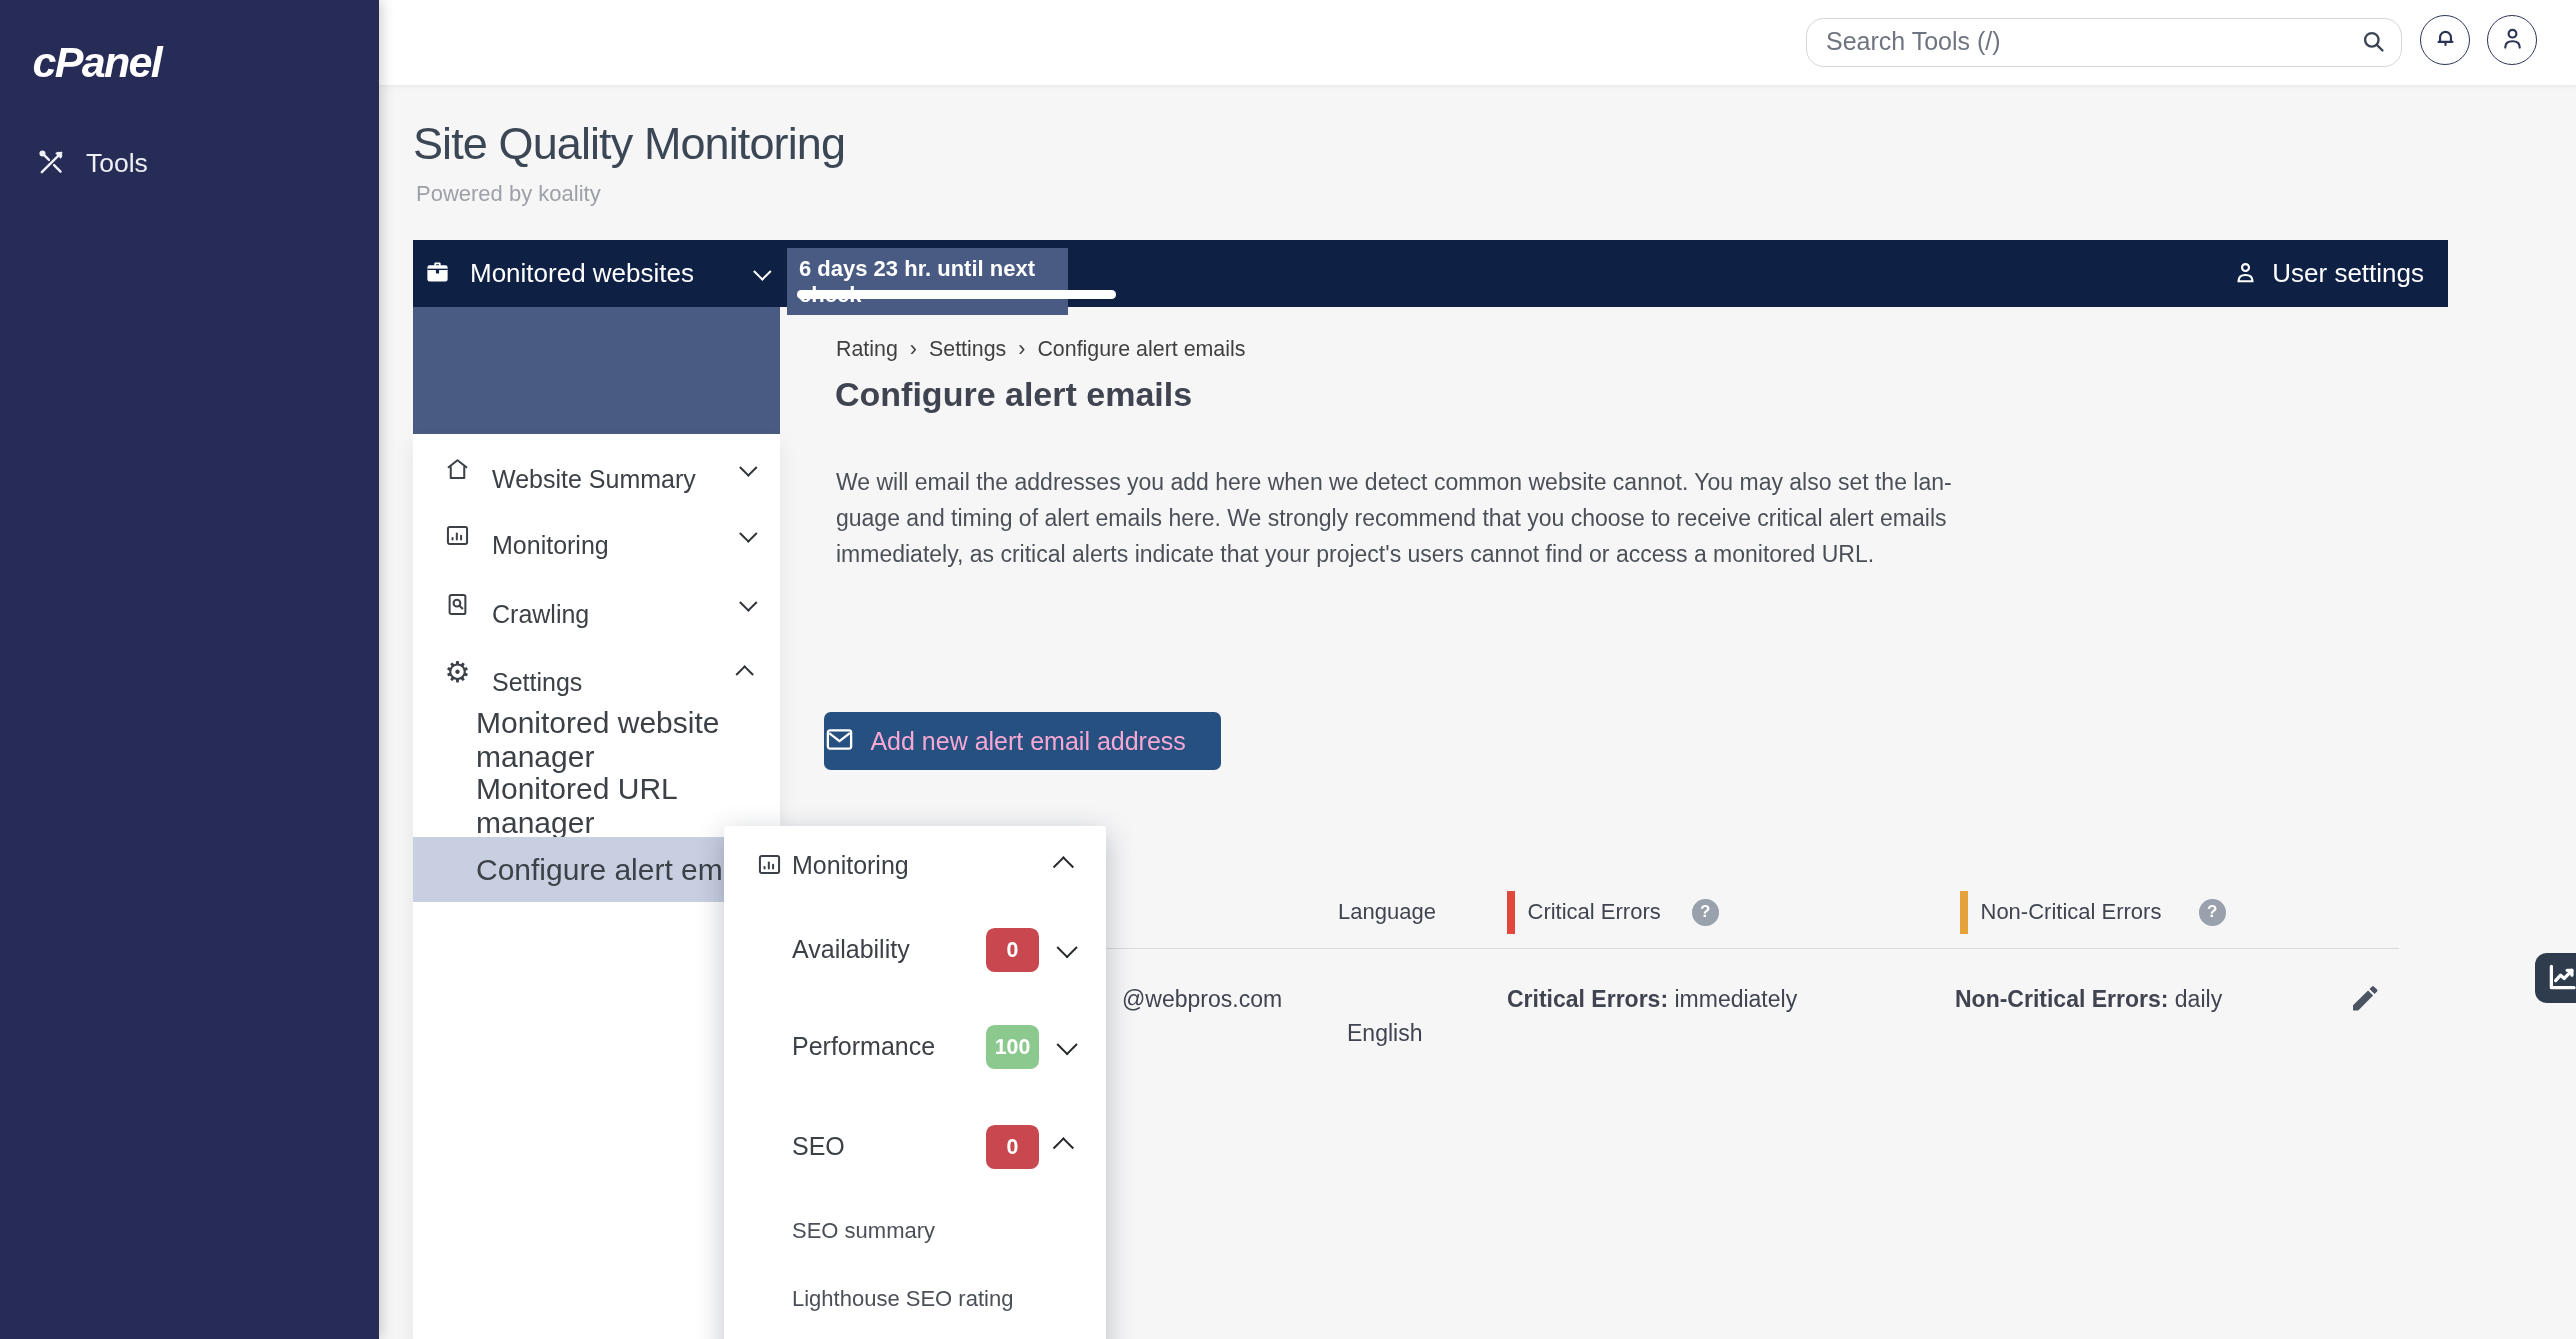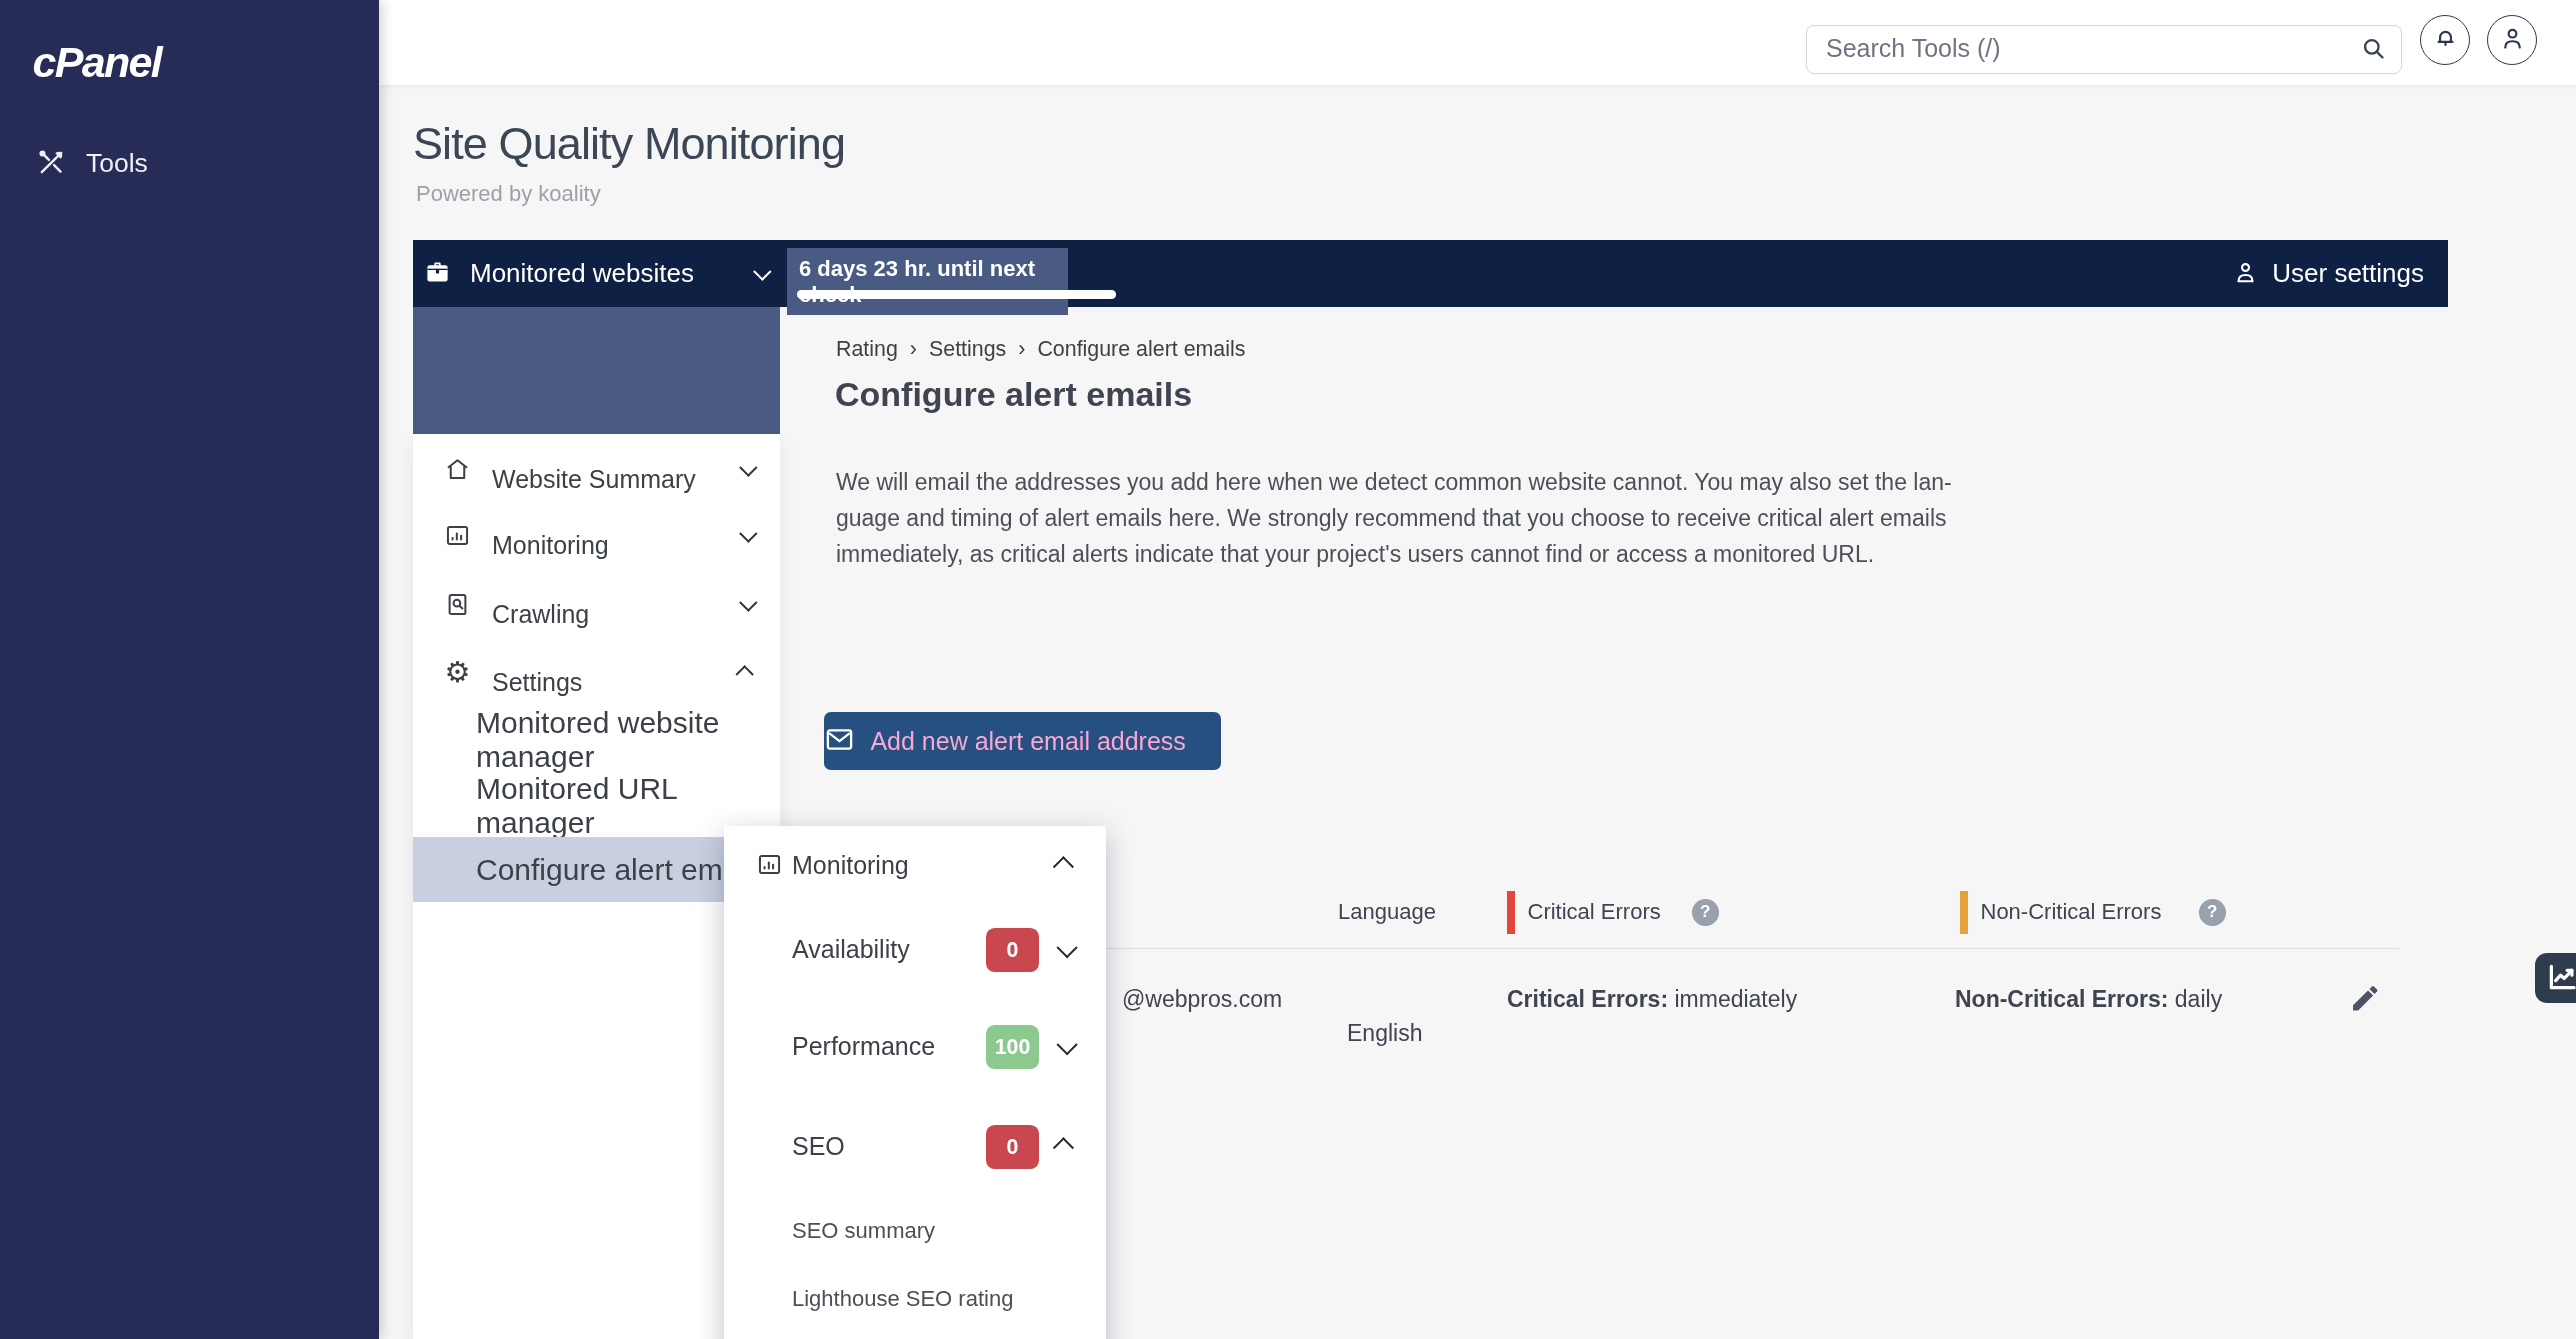--- a/index.html
+++ b/index.html
@@ -18,21 +18,21 @@
     font-style:italic; color:#fff; letter-spacing:-1.7px; }
   .tools-item { position:absolute; left:0; top:137px; width:379px; height:53px; display:flex;
     align-items:center; padding-left:36px; cursor:pointer; color:#eef0f6; }
   .tools-item svg { width:31px; height:31px; }
   .tools-label { margin-left:19px; font-size:26.5px; }
 
   
   .top-header { position:absolute; left:379px; top:0; width:2197px; height:85px;
     background:var(--header-bg,#ffffff); box-shadow:0 1.7px 4.3px rgba(0,0,0,.06); z-index:5; }
   .search-box { position:absolute; left:1427px; top:18px; width:596px; height:49px;
-    border:1.7px solid #d2d5da; border-radius:8px; background:#fff;margin-top:7px; }
+    border:1.7px solid #d2d5da; border-radius:18px; background:#fff; }
   .search-box input { position:absolute; left:19px; top:0; width:513px; height:45px; border:none;
     outline:none; font-size:25px; color:#3f4450; font-family:inherit; background:transparent; }
   .search-box input::placeholder { color:#6e7480; opacity:1; }
   .search-box .mag { position:absolute; right:13.7px; top:9.4px; width:27px; height:27px; }
   .circle-btn { position:absolute; top:15.4px; width:50px; height:50px; border-radius:50%;
     border:1.7px solid #2c3456; background:#fff; display:flex; align-items:center; justify-content:center; cursor:pointer; }
   .circle-btn svg { width:29px; height:29px; }
   .bell-btn { left:2041px; } .person-btn { left:2108px; }
 
   

